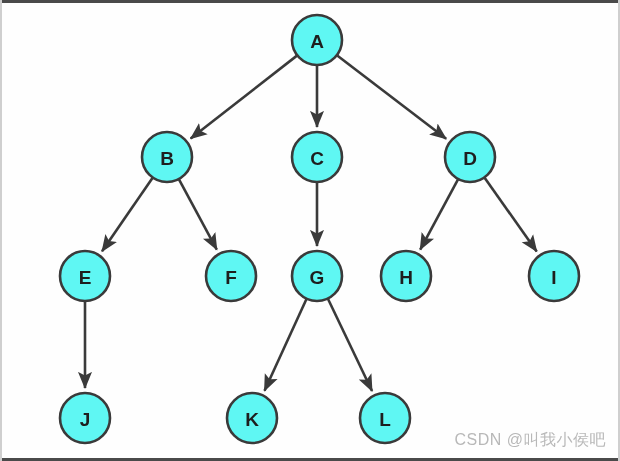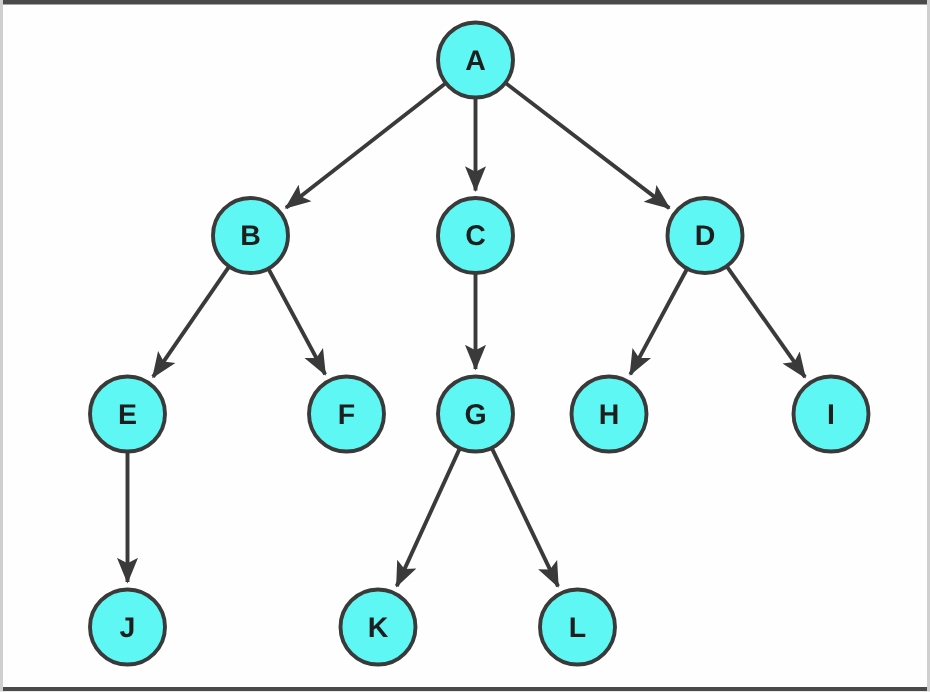--- a/index.html
+++ b/index.html
@@ -145,14 +145,15 @@
           <circle cx="252" cy="418" r="25" class="node-circle"></circle>
           <text x="252" y="419" class="node-label">K</text>
         </g>
         <g>
           <circle cx="385" cy="418" r="25" class="node-circle"></circle>
           <text x="385" y="419" class="node-label">L</text>
         </g>
       </g>
   </svg>
 
+  <div class="watermark">CSDN @叫我小侯吧</div>
 
 </div>
 
 </body></html>

